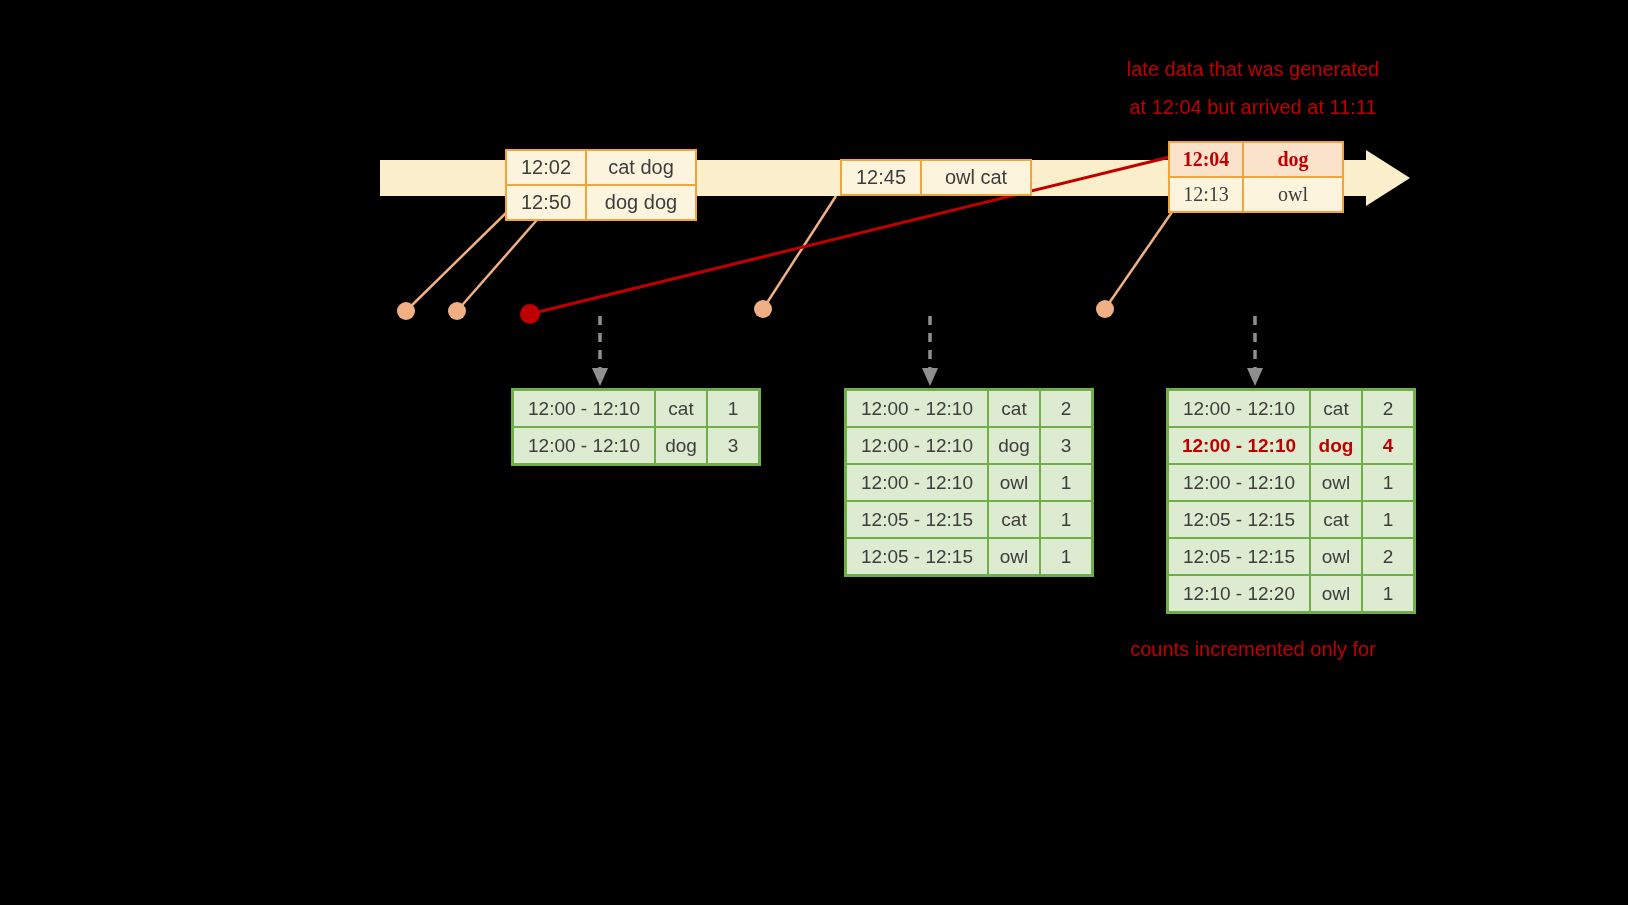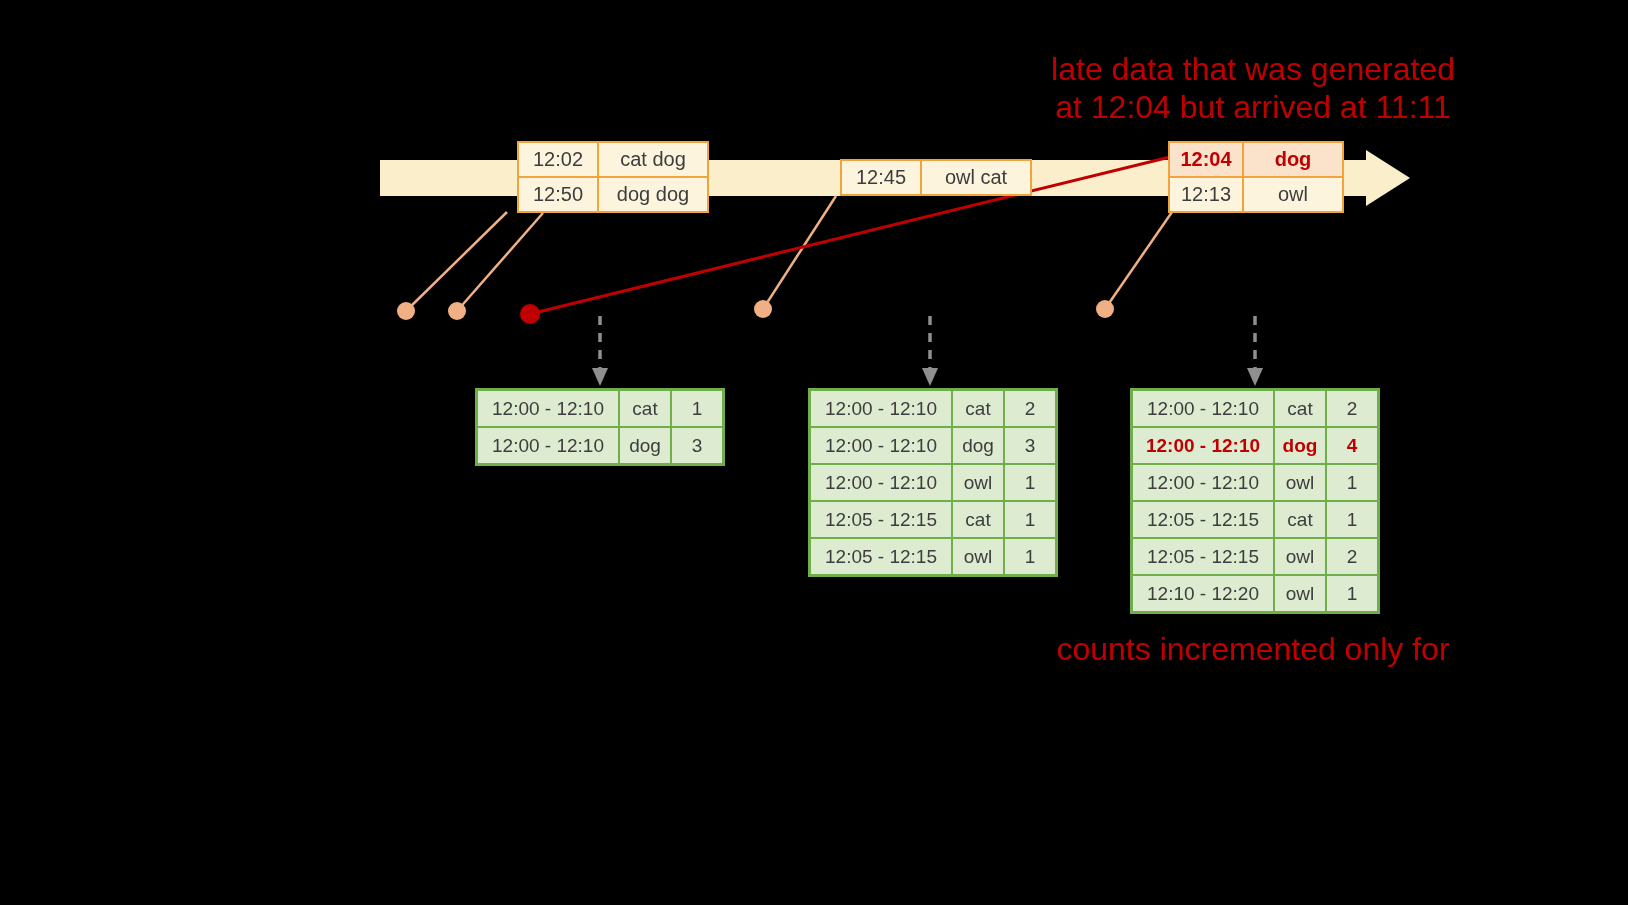--- a/index.html
+++ b/index.html
@@ -41,20 +41,21 @@
     font-weight: bold;
   }
   
   .result-table {
     position: absolute;
     display: grid;
     grid-template-columns: 140px 50px 50px;
     gap: 2px;
     padding: 3px;
     background: #6fae49;
+    margin-left: 36px;
   }
   .result-table .cell {
     height: 35px;
     background: #ddebd1;
     display: flex;
     align-items: center;
     justify-content: center;
     font-size: 19px;
     color: #3d3d3d;
     white-space: nowrap;
@@ -62,21 +63,21 @@
   .result-table .cell.late {
     color: #c00000;
     font-weight: bold;
   }
   
   .note {
     position: absolute;
     width: 446px;
     text-align: center;
     color: #c00000;
-    font-size: 32px;
+    font-size: 20px;
     line-height: 38px;
     white-space: nowrap;
   }
 </style>
 </head>
 <body>
 
 <div class="canvas">
 
   <svg class="overlay" width="1628" height="905" viewBox="0 0 1628 905">
@@ -109,33 +110,33 @@
       <line x1="1255" y1="316" x2="1255" y2="368" stroke="#8f8f8f" stroke-width="3.5" stroke-dasharray="9 8"></line>
       <polygon points="1247,368 1263,368 1255,386" fill="#8f8f8f"></polygon>
     </g>
   </svg>
 
   <div class="note" style="left:1030px; top:50px;">
     <span>late data that was generated</span><br>
     <span>at 12:04 but arrived at 11:11</span>
   </div>
 
-  <div class="input-table" style="left:505px; top:141px; grid-template-columns:78px 108px;margin-left:12px;">
+  <div class="input-table" style="left:505px; top:149px; grid-template-columns:78px 108px;">
     <div class="cell">12:02</div>
     <div class="cell">cat dog</div>
     <div class="cell">12:50</div>
     <div class="cell">dog dog</div>
   </div>
 
   <div class="input-table" style="left:840px; top:159px; grid-template-columns:78px 108px;">
     <div class="cell">12:45</div>
     <div class="cell">owl cat</div>
   </div>
 
-  <div class="input-table" style="left:1168px; top:141px; grid-template-columns:72px 98px;">
+  <div class="input-table" style="left:1168px; top:141px; grid-template-columns:72px 98px;font-family:Liberation Serif, serif;">
     <div class="cell late">12:04</div>
     <div class="cell late">dog</div>
     <div class="cell">12:13</div>
     <div class="cell">owl</div>
   </div>
 
   <div class="result-table" style="left:475px; top:388px;">
     <div class="cell">12:00 - 12:10</div>
     <div class="cell">cat</div>
     <div class="cell">1</div>

